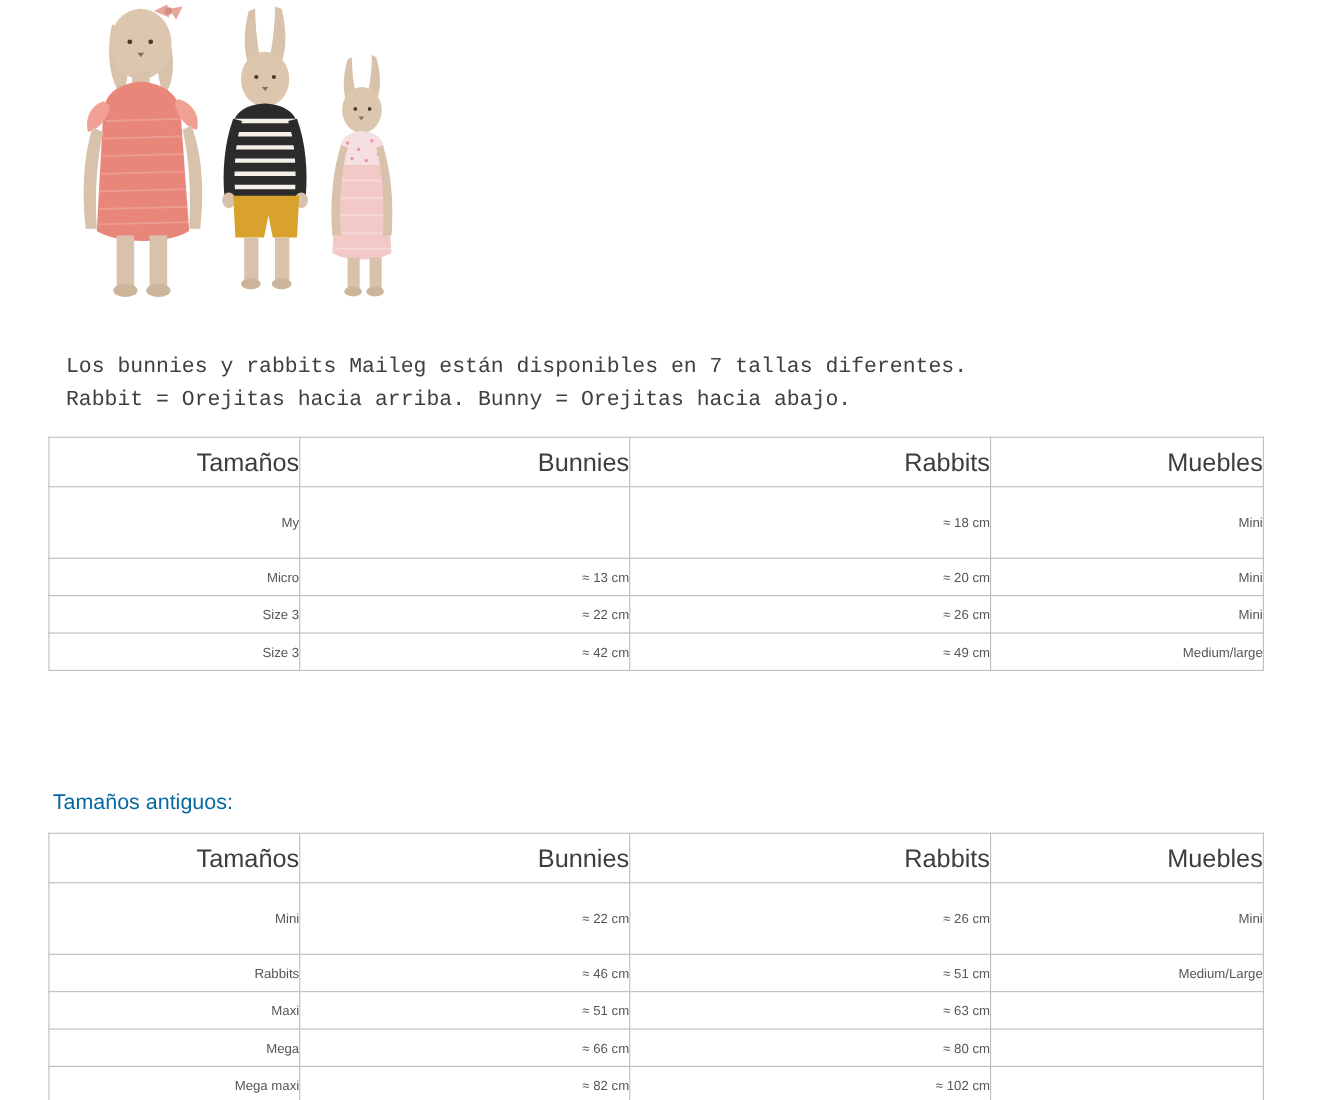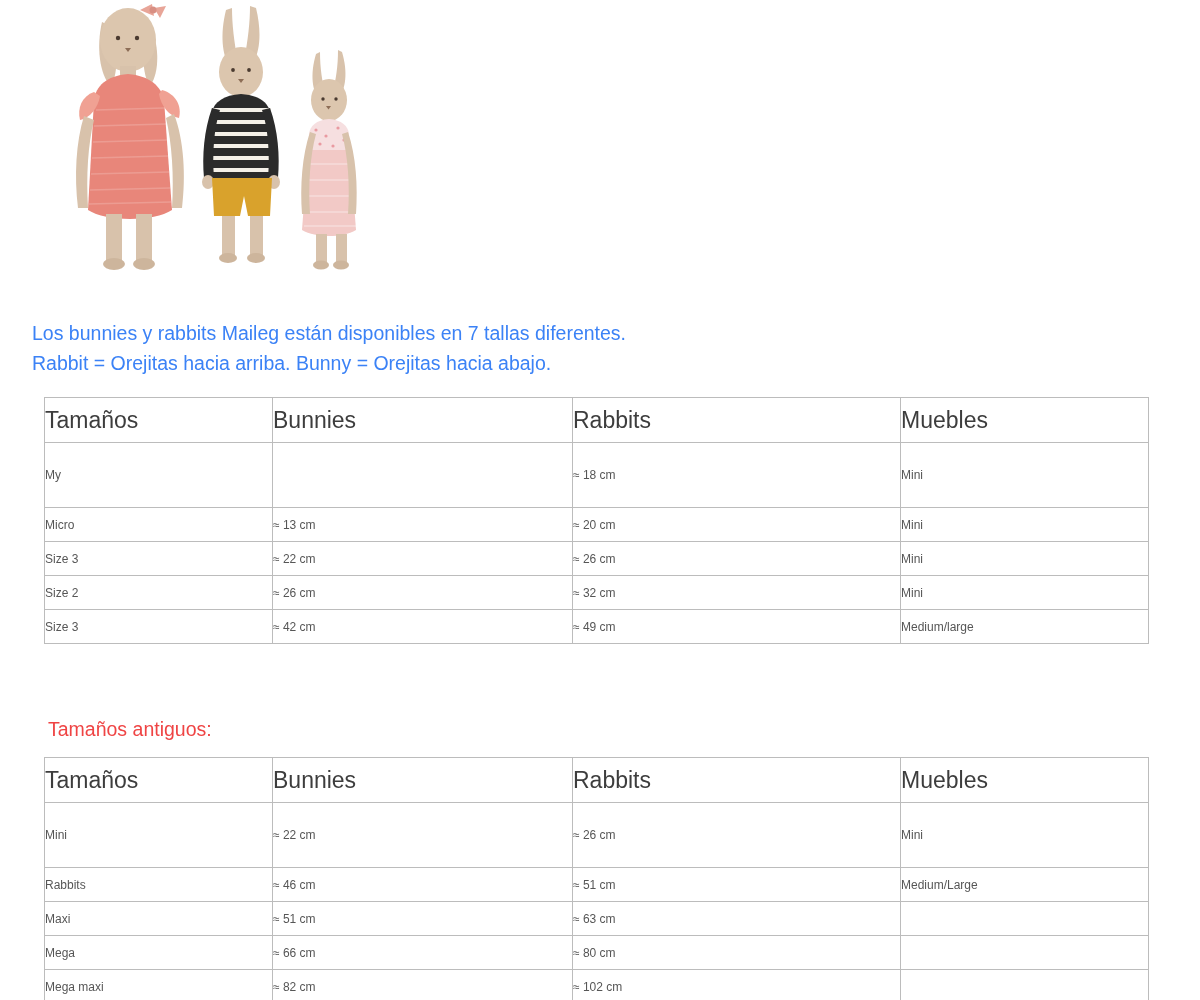--- a/index.html
+++ b/index.html
@@ -27,46 +27,47 @@
     top: 0px;
     width: 320px;
     height: 270px;
     overflow: hidden;
   }
   .photo svg { display: block; }
 
   
   .intro {
     position: absolute;
-    left: 32px;
+    left: 60px;
     top: 318px;
     width: 1120px;
     font-size: 19.5px;
     line-height: 30px;
-    color: #3b82f6;
+    color: #404040;
+    font-family: Liberation Mono, monospace;
   }
   .intro div { white-space: nowrap; }
 
   
   .tbl-wrap {
     position: absolute;
     left: 44px;
     width: 1104px;
   }
   #table-current { top: 397px; }
   #table-legacy  { top: 757px; }
 
   table {
     border-collapse: collapse;
     width: 1104px;
     table-layout: fixed;
   }
   table td, table th {
     border: 1px solid #bcbcbc;
-    text-align: left;
+    text-align: right;
     color: #565656;
     font-weight: normal;
   }
   col.c1 { width: 228px; }
   col.c2 { width: 300px; }
   col.c3 { width: 328px; }
   col.c4 { width: 248px; }
 
   thead th {
     font-size: 23px;
@@ -81,21 +82,21 @@
   }
   tbody tr.tall td {
     height: 64px;
   }
 
   .legacy-label {
     position: absolute;
     left: 48px;
     top: 718px;
     font-size: 19.5px;
-    color: #ef4444;
+    color: #0369a1;
   }
 </style>
 </head>
 <body>
 
 <div class="page">
 
   <div class="photo">
     <svg width="320" height="270" viewBox="0 0 320 270" xmlns="http://www.w3.org/2000/svg">
       <rect x="0" y="0" width="320" height="270" fill="#ffffff"></rect>
@@ -239,26 +240,20 @@
           <td>≈ 20 cm</td>
           <td>Mini</td>
         </tr>
         <tr>
           <td>Size 3</td>
           <td>≈ 22 cm</td>
           <td>≈ 26 cm</td>
           <td>Mini</td>
         </tr>
         <tr>
-          <td>Size 2</td>
-          <td>≈ 26 cm</td>
-          <td>≈ 32 cm</td>
-          <td>Mini</td>
-        </tr>
-        <tr>
           <td>Size 3</td>
           <td>≈ 42 cm</td>
           <td>≈ 49 cm</td>
           <td>Medium/large</td>
         </tr>
       </tbody>
     </table>
   </div>
 
   <div class="legacy-label">Tamaños antiguos:</div>

